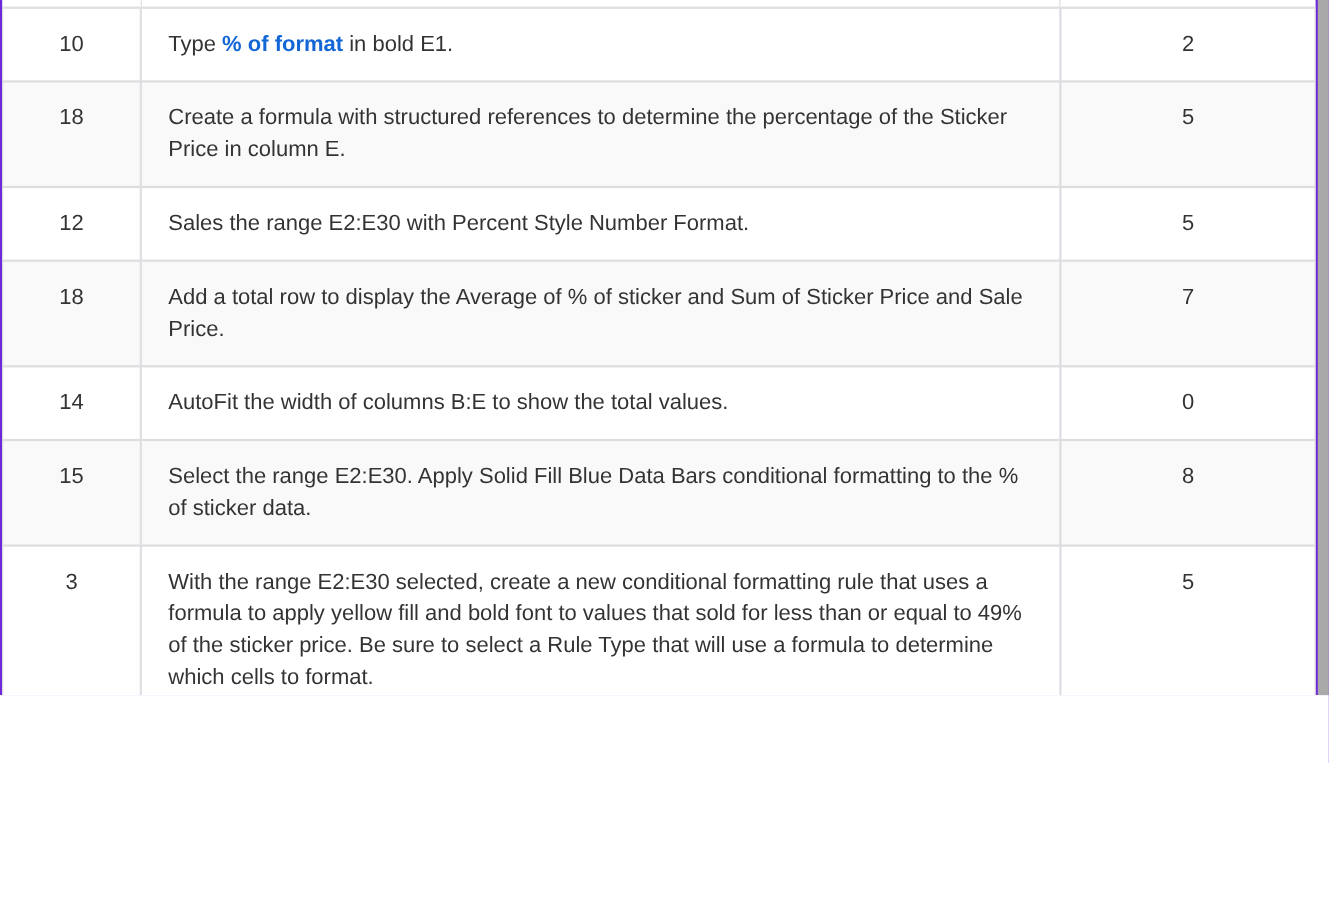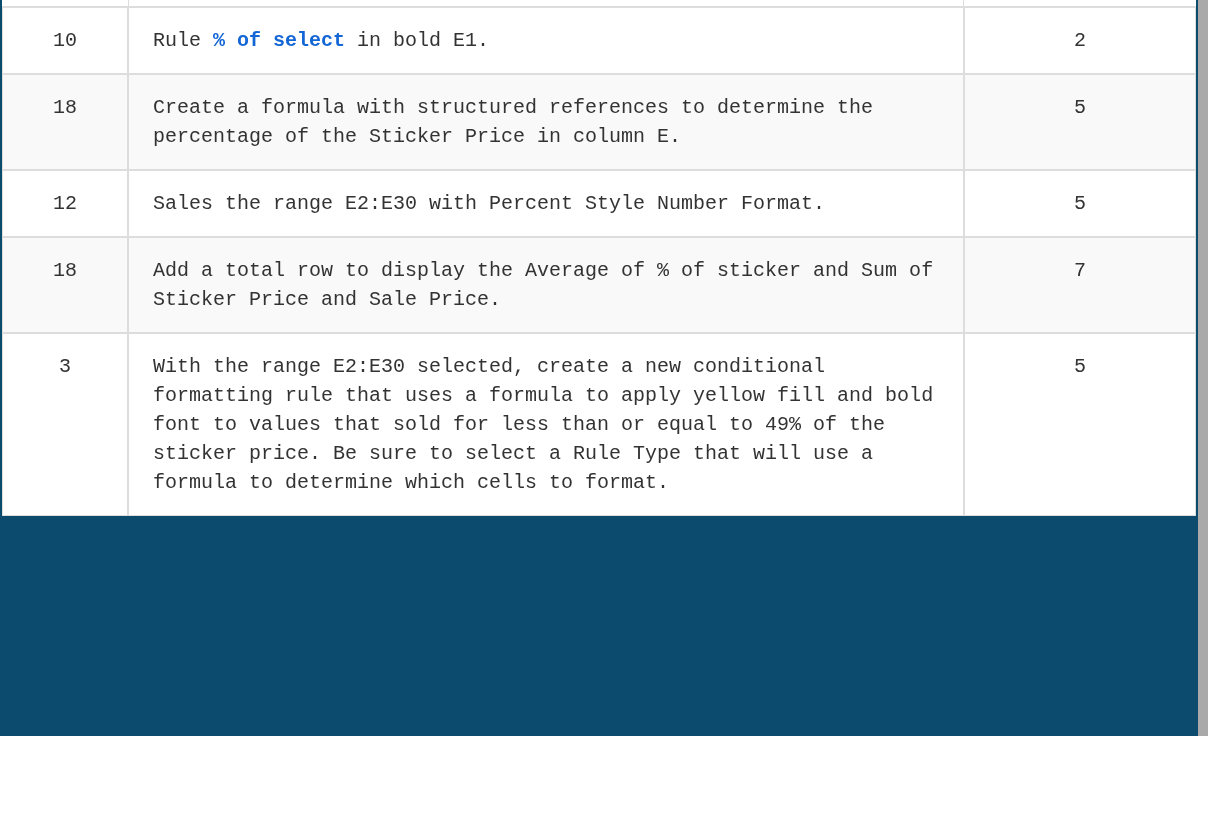--- a/index.html
+++ b/index.html
@@ -5,27 +5,26 @@
   html, body {
     margin: 0;
     padding: 0;
     background: #ffffff;
     font-family: "Helvetica Neue", Helvetica, Arial, sans-serif;
     font-size: 20px;
     color: #333333;
   }
   .viewport {
     width: 1208px;
-    height: 736px;
+    height: 632px;
     overflow: hidden;
     position: relative;
     box-sizing: border-box;
     border-right: 10px solid #a9a9a9;
-    background: #0c4a6e;
-    font-family: Liberation Mono, monospace;
+    background: #6d28d9;
   }
   .inner {
     padding: 0 2px;
   }
   table.steps {
     width: 100%;
     border-collapse: separate;
     border-spacing: 0;
     table-layout: fixed;
   }
@@ -76,39 +75,49 @@
     <div class="top-sliver"></div>
     <table class="steps">
       <colgroup>
         <col class="col-num">
         <col class="col-desc">
         <col class="col-pts">
       </colgroup>
       <tbody>
           <tr>
             <td class="num">10</td>
-            <td><span>Rule </span><span class="highlight">% of select</span><span> in bold E1.</span></td>
+            <td><span>Type </span><span class="highlight">% of format</span><span> in bold E1.</span></td>
             <td class="pts">2</td>
           </tr>
           <tr>
             <td class="num">18</td>
             <td><span>Create a formula with structured references to determine the percentage of the Sticker Price in column E.</span></td>
             <td class="pts">5</td>
           </tr>
           <tr>
             <td class="num">12</td>
             <td><span>Sales the range E2:E30 with Percent Style Number Format.</span></td>
             <td class="pts">5</td>
           </tr>
           <tr>
             <td class="num">18</td>
             <td><span>Add a total row to display the Average of % of sticker and Sum of Sticker Price and Sale Price.</span></td>
             <td class="pts">7</td>
           </tr>
           <tr>
+            <td class="num">14</td>
+            <td><span>AutoFit the width of columns B:E to show the total values.</span></td>
+            <td class="pts">0</td>
+          </tr>
+          <tr>
+            <td class="num">15</td>
+            <td><span>Select the range E2:E30. Apply Solid Fill Blue Data Bars conditional formatting to the % of sticker data.</span></td>
+            <td class="pts">8</td>
+          </tr>
+          <tr>
             <td class="num">3</td>
             <td><span>With the range E2:E30 selected, create a new conditional formatting rule that uses a formula to apply yellow fill and bold font to values that sold for less than or equal to 49% of the sticker price. Be sure to select a Rule Type that will use a formula to determine which cells to format.</span></td>
             <td class="pts">5</td>
           </tr>
         </tbody>
     </table>
   </div>
 </div>
 
 </body></html>

